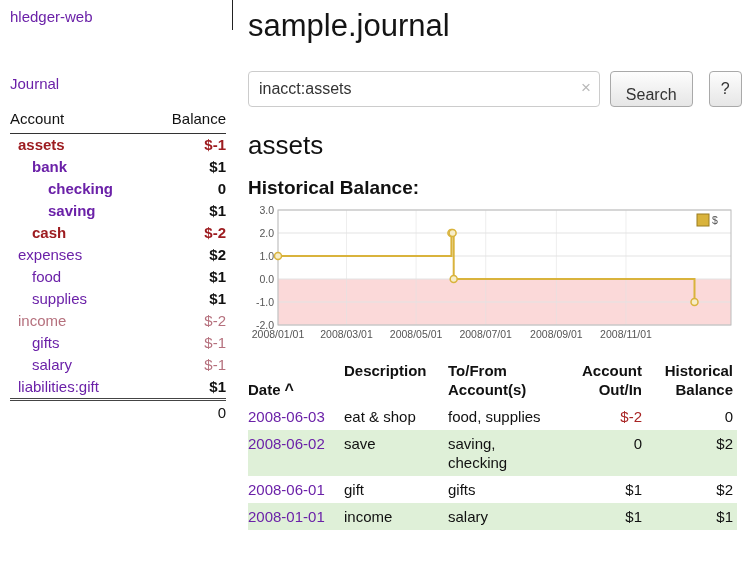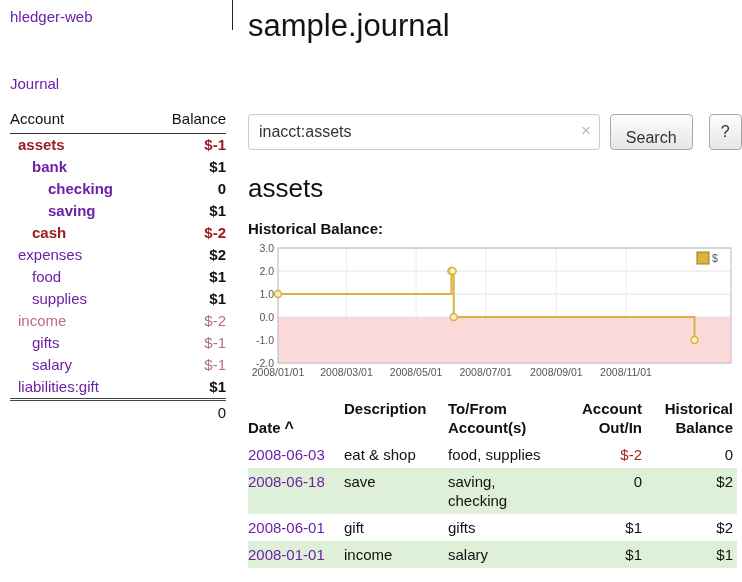--- a/index.html
+++ b/index.html
@@ -39,24 +39,24 @@
     width:100%; height:36px; font-size:16px; color:#333; padding:0 30px 0 10px;
     border:1px solid #ccc; border-radius:4px; outline:none;
     font-family:"Liberation Sans",sans-serif;
   }
   .clear-icon{position:absolute; right:9px; top:7px; font-size:17px; color:#b9b9b9; cursor:pointer;}
   .btn{
     height:36px; font-size:16px; color:#333; border:1px solid #a9a9a9; border-radius:4px;
     background:linear-gradient(#fdfdfd,#e6e6e6); font-family:"Liberation Sans",sans-serif;
     cursor:pointer;
   }
-  .btn.search{margin-left:10px; padding:14px 15px;margin-top:43px;}
+  .btn.search{margin-left:10px; padding:14px 15px;}
   .btn.help{margin-left:16px; width:34px; padding:0;}
   h2.account-heading{font-size:26px; font-weight:400; margin:23px 0 0 0;}
-  .chart-title{font-size:15px; font-weight:700; margin-top:16px;}
+  .chart-title{font-size:19px; font-weight:700; margin-top:16px;}
   .chart-box{margin-top:6px;}
   .chart-box svg{display:block;}
   .tick{font-size:10.5px; fill:#555; font-family:"Liberation Sans",sans-serif;}
 
   
   table.register{border-collapse:collapse; width:489px; margin-top:14px; font-size:15px; table-layout:fixed;}
   table.register th{
     text-align:left; vertical-align:top; white-space:pre-line; font-weight:700;
     padding:2px 6px 4px 0; line-height:19px;
   }
@@ -221,21 +221,21 @@
     </thead>
     <tbody>
         <tr>
           <td><a href="#">2008-06-03</a></td>
           <td class="">eat &amp; shop</td>
           <td class="">food, supplies</td>
           <td class="r amt neg">$-2</td>
           <td class="r amt">0</td>
         </tr>
         <tr class="green">
-          <td><a href="#">2008-06-18</a></td>
+          <td><a href="#">2008-06-02</a></td>
           <td class="">save</td>
           <td class="">saving,
 checking</td>
           <td class="r amt">0</td>
           <td class="r amt">$2</td>
         </tr>
         <tr>
           <td><a href="#">2008-06-01</a></td>
           <td class="">gift</td>
           <td class="">gifts</td>

